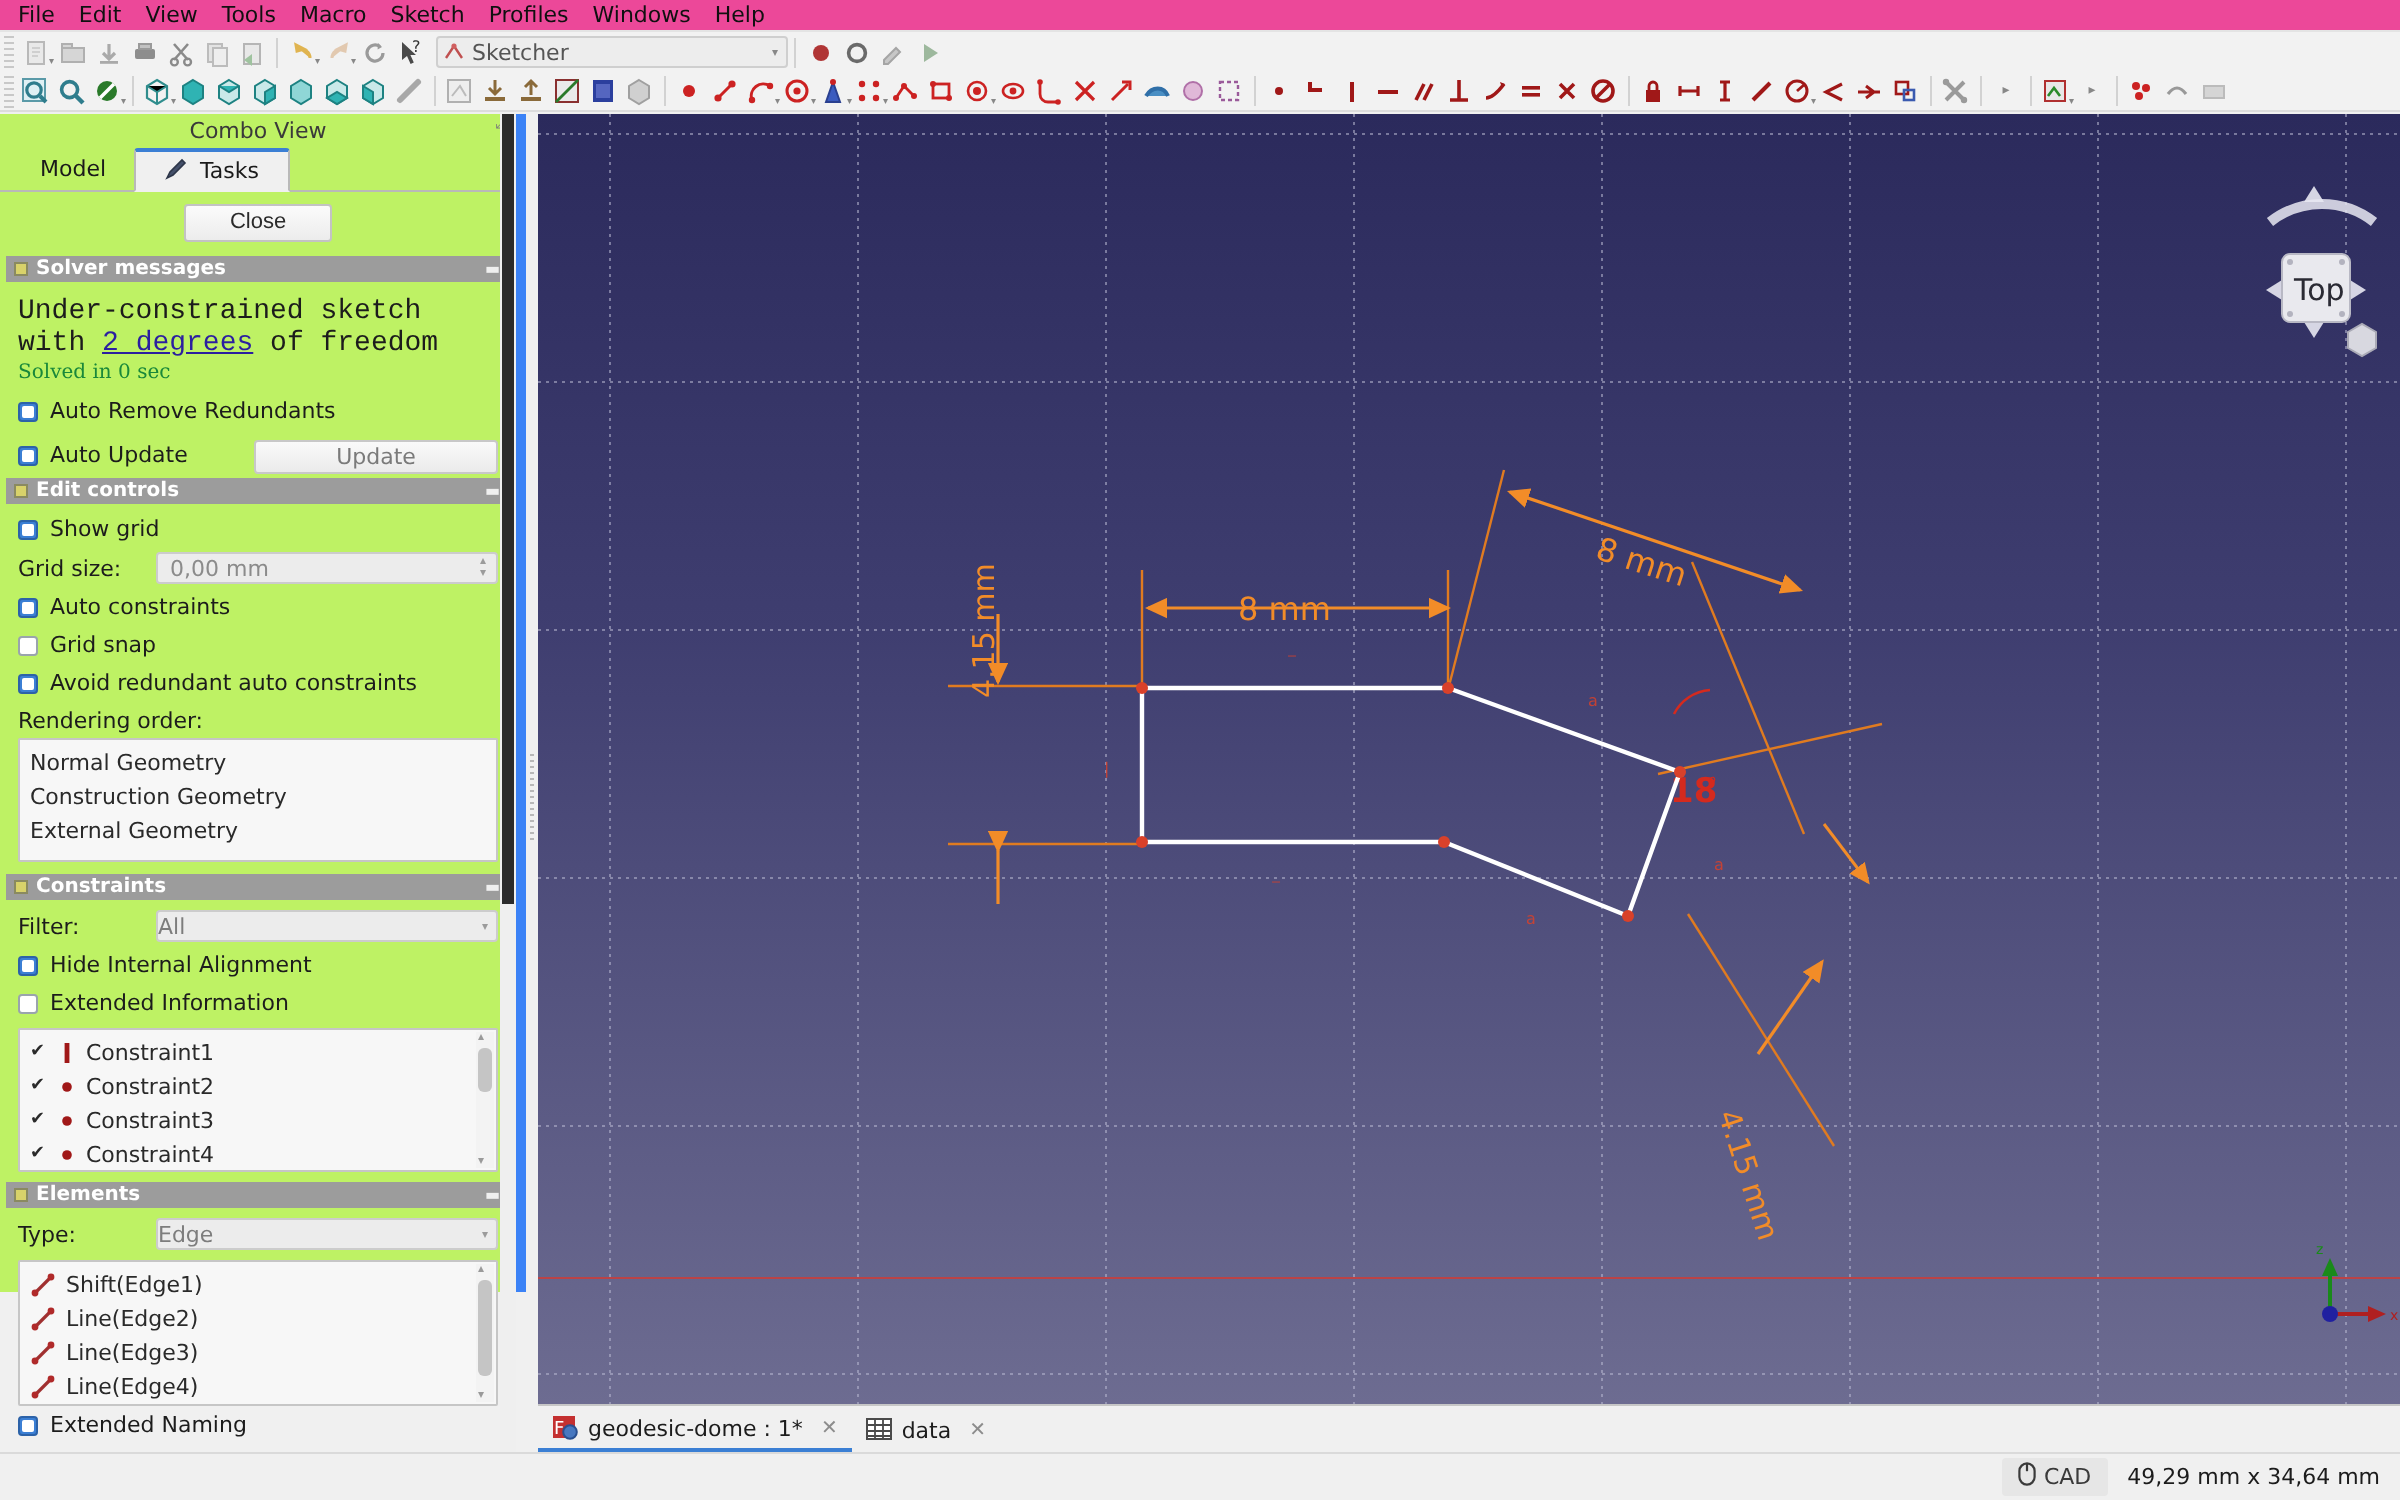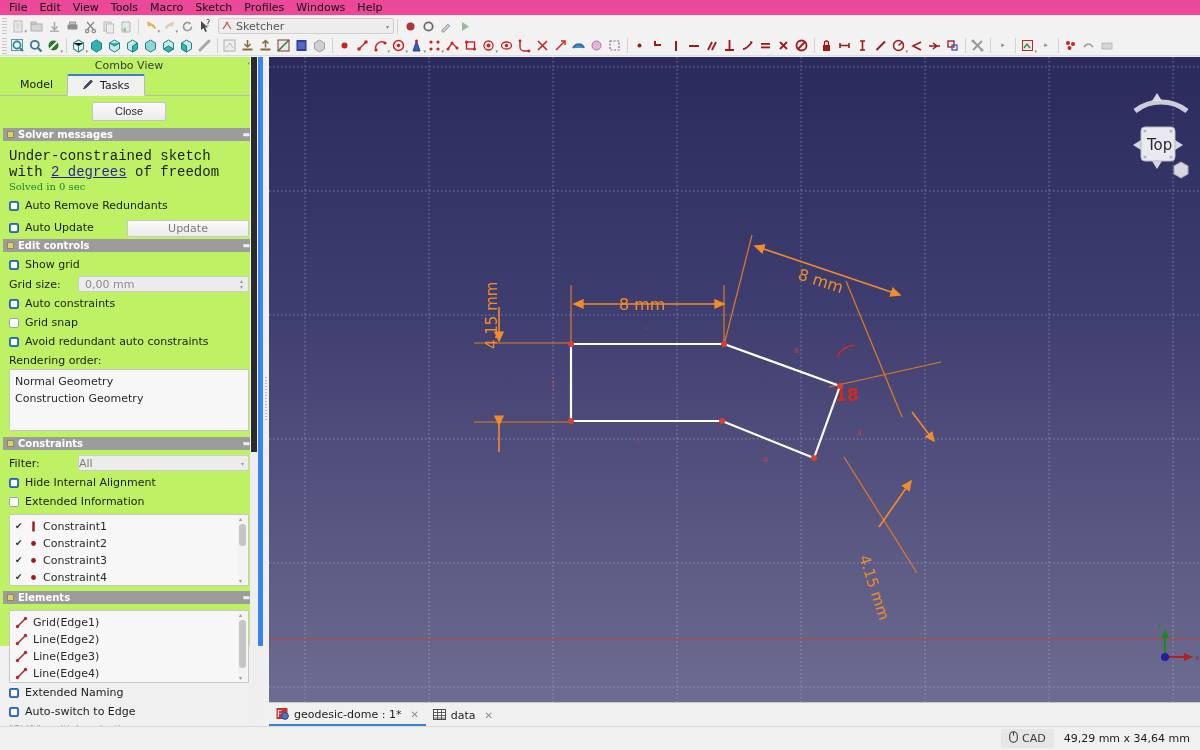--- a/index.html
+++ b/index.html
@@ -753,20 +753,21 @@
         <span class="lbl">Grid snap</span>
       </div>
       <div class="chkrow">
         <span class="cb on"></span>
         <span class="lbl">Avoid redundant auto constraints</span>
       </div>
       <div class="plainlbl">Rendering order:</div>
       <div class="listbox" style="height:62px">
         <div class="li">Normal Geometry</div>
         <div class="li">Construction Geometry</div>
+        <div class="li">External Geometry</div>
       </div>
     </div>
 
     <div class="section-hdr" style="margin-top:4px">
       <span class="sqr"></span>
       <span>Constraints</span>
       <span class="collapse">▬</span>
     </div>
     <div class="sect-body">
       <div class="fieldrow">
@@ -829,28 +830,35 @@
         </div>
       </div>
     </div>
 
     <div class="section-hdr" style="margin-top:3px">
       <span class="sqr"></span>
       <span>Elements</span>
       <span class="collapse">▬</span>
     </div>
     <div class="sect-body">
+      <div class="fieldrow">
+        <span class="flbl">Type:</span>
+        <span class="combosel">
+          <span>Edge</span>
+          <span class="caret">▾</span>
+        </span>
+      </div>
       <div class="listbox" style="height:73px;margin-top:3px">
         <div class="li">
           <span class="edge-ico"><svg width="13" height="13">
                 <path d="M2.5 10.5L10.5 2.5" stroke="#a03030" stroke-width="1.6"></path>
                 <circle cx="2.5" cy="10.5" r="1.7" fill="#b02a2a"></circle>
                 <circle cx="10.5" cy="2.5" r="1.7" fill="#b02a2a"></circle>
               </svg></span>
-          <span>Grid(Edge1)</span>
+          <span>Shift(Edge1)</span>
         </div>
         <div class="li">
           <span class="edge-ico"><svg width="13" height="13">
                 <path d="M2.5 10.5L10.5 2.5" stroke="#a03030" stroke-width="1.6"></path>
                 <circle cx="2.5" cy="10.5" r="1.7" fill="#b02a2a"></circle>
                 <circle cx="10.5" cy="2.5" r="1.7" fill="#b02a2a"></circle>
               </svg></span>
           <span>Line(Edge2)</span>
         </div>
         <div class="li">

